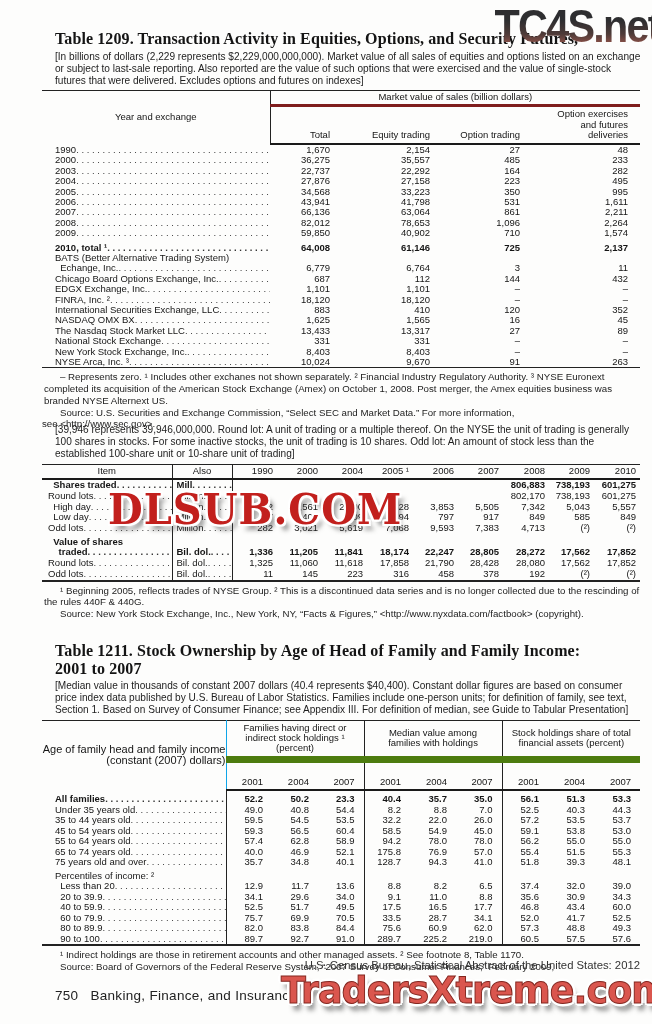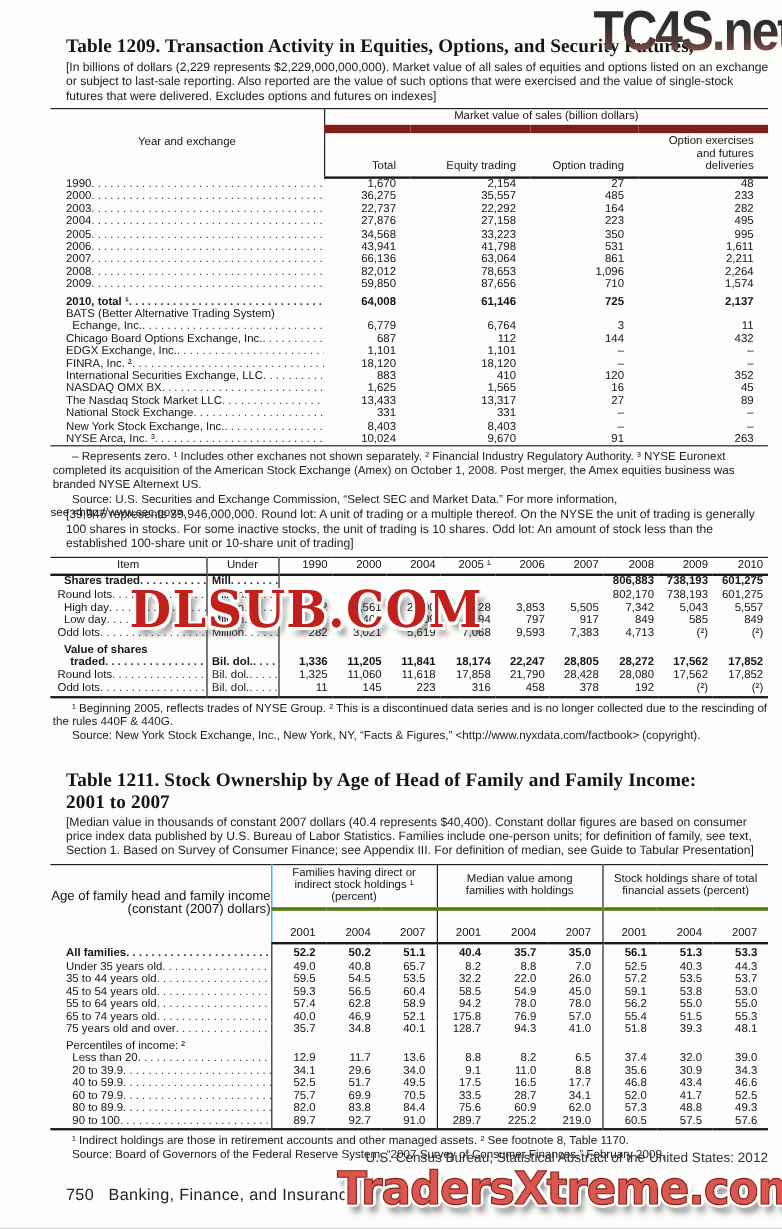--- a/index.html
+++ b/index.html
@@ -27,39 +27,39 @@
 
   
   .ld{display:flex;align-items:baseline;overflow:hidden;}
   .tx{white-space:pre;}
   .dt{flex:1 1 auto;overflow:hidden;white-space:nowrap;color:#333;}
   .dt::before{content:" . . . . . . . . . . . . . . . . . . . . . . . . . . . . . . . . . . . . . . . . . . . . . . . . . . . . . . . . . . .";}
 
   
   .t1209 tr{line-height:10.4px;}
   .t1209 .stubh{border-right:1px solid #222;text-align:center;vertical-align:middle;font-size:9.5px;}
-  .t1209 .grph{border-bottom:7px solid #7f1d1d;text-align:center;height:13px;vertical-align:middle;}
+  .t1209 .grph{border-bottom:3px solid #7f1d1d;text-align:center;height:13px;vertical-align:middle;}
   .t1209 thead tr.sub th{border-bottom:2.5px solid #1a1a1a;padding-bottom:2px;padding-top:2px;}
   .t1209 td.num,.t1209 th.num{padding-right:12px;}
   .t1209 td.lbl{padding-left:13px;}
   .t1209 .bot td{border-bottom:1.5px solid #222;}
 
   
   .t1210 tr{line-height:10.7px;}
   .t1210 thead th{border-bottom:2.5px solid #1a1a1a;padding-bottom:2px;padding-top:1px;}
   .t1210 th.ctr{text-align:center;vertical-align:middle;}
   .t1210 td.num,.t1210 th.num{padding-right:4px;}
   .t1210 td.lbl{padding-left:6px;}
   .t1210 td.unit{padding-left:4px;}
   .t1210 .bot td{border-bottom:2px solid #222;}
 
   
   .t1211 tr{line-height:10.5px;}
   .t1211 .stubh{border-right:1px solid #0ea5e9;text-align:right;vertical-align:middle;font-size:11px;line-height:11px;}
-  .t1211 .grph{border-bottom:3px solid #4d7c0f;text-align:center;vertical-align:middle;
+  .t1211 .grph{border-bottom:7px solid #4d7c0f;text-align:center;vertical-align:middle;
                line-height:10.3px;padding:2px 8px 2px 8px;}
   .t1211 thead tr.sub th{border-bottom:2.5px solid #1a1a1a;padding-bottom:2px;padding-top:14px;}
   .t1211 td.num,.t1211 th.num{padding-right:9px;}
   .t1211 td.lbl{padding-left:13px;}
   .t1211 .bot td{border-bottom:2px solid #222;}
 
   .fnote{font-size:9.7px;line-height:11.7px;margin:3px 10px 0 44px;color:#1c1c1c;}
   .fnote .ind{display:inline-block;width:16px;}
 
   .pagefoot{position:absolute;left:55px;top:948px;font-size:13.5px;color:#222;letter-spacing:.3px;margin-top:40px;}
@@ -224,21 +224,21 @@
           </tr>
 
           <tr>
             <td class="lbl">
               <div class="ld">
                 <span class="tx">2009</span>
                 <span class="dt"></span>
               </div>
             </td>
             <td class="num">59,850</td>
-            <td class="num">87,656</td>
+            <td class="num">40,902</td>
             <td class="num">710</td>
             <td class="num">1,574</td>
           </tr>
         </tbody>
       <tbody>
         <tr class="b gap">
           <td class="lbl">
               <div class="ld">
                 <span class="tx">2010, total ¹</span>
                 <span class="dt"></span>
@@ -408,21 +408,21 @@
           <col style="width:46px">
           <col style="width:45px">
           <col style="width:45px">
           <col style="width:46px">
           <col style="width:45px">
           <col style="width:46px">
         </colgroup>
       <thead>
         <tr>
           <th class="ctr vr">Item</th>
-          <th class="ctr vr">Under</th>
+          <th class="ctr vr">Also</th>
           <th class="num">1990</th>
           <th class="num">2000</th>
           <th class="num">2004</th>
           <th class="num">2005 ¹</th>
           <th class="num">2006</th>
           <th class="num">2007</th>
           <th class="num">2008</th>
           <th class="num">2009</th>
           <th class="num">2010</th>
         </tr>
@@ -677,41 +677,41 @@
       <tbody>
         <tr class="b gap2">
           <td class="lbl vr">
               <div class="ld">
                 <span class="tx">All families</span>
                 <span class="dt"></span>
               </div>
             </td>
           <td class="num">52.2</td>
           <td class="num">50.2</td>
-          <td class="num vr">51.1</td>
+          <td class="num vr">23.3</td>
           <td class="num">40.4</td>
           <td class="num">35.7</td>
           <td class="num vr">35.0</td>
           <td class="num">56.1</td>
           <td class="num">51.3</td>
           <td class="num">53.3</td>
         </tr>
       </tbody>
       <tbody class="agegrp">
 
           <tr>
             <td class="lbl vr">
               <div class="ld">
                 <span class="tx">Under 35 years old</span>
                 <span class="dt"></span>
               </div>
             </td>
             <td class="num">49.0</td>
             <td class="num">40.8</td>
-            <td class="num vr">65.7</td>
+            <td class="num vr">54.4</td>
             <td class="num">8.2</td>
             <td class="num">8.8</td>
             <td class="num vr">7.0</td>
             <td class="num">52.5</td>
             <td class="num">40.3</td>
             <td class="num">44.3</td>
           </tr>
 
           <tr>
             <td class="lbl vr">
@@ -863,21 +863,21 @@
               </div>
             </td>
             <td class="num">52.5</td>
             <td class="num">51.7</td>
             <td class="num vr">49.5</td>
             <td class="num">17.5</td>
             <td class="num">16.5</td>
             <td class="num vr">17.7</td>
             <td class="num">46.8</td>
             <td class="num">43.4</td>
-            <td class="num">46.6</td>
+            <td class="num">60.0</td>
           </tr>
 
           <tr>
             <td class="lbl vr">
               <div class="ld">
                 <span class="tx">  60 to 79.9</span>
                 <span class="dt"></span>
               </div>
             </td>
             <td class="num">75.7</td>

